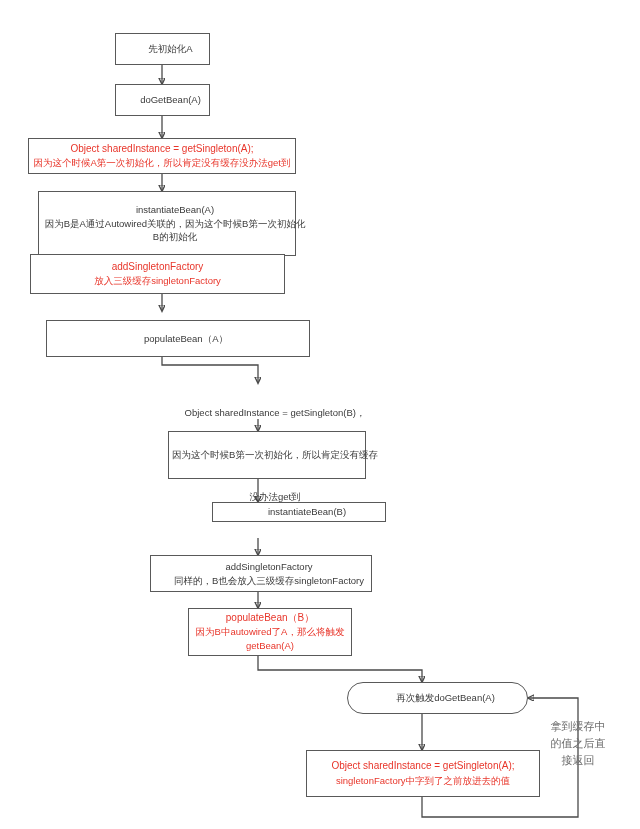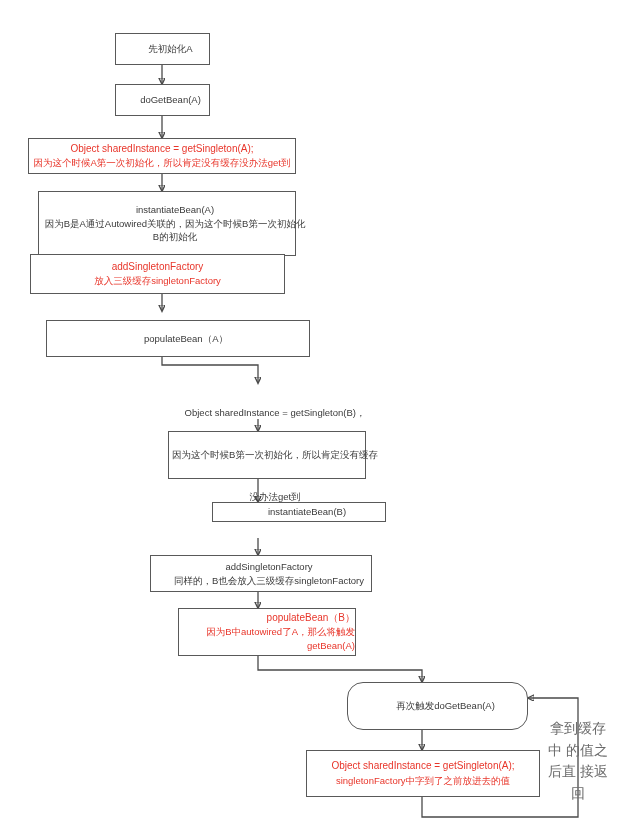--- a/index.html
+++ b/index.html
@@ -46,21 +46,21 @@
     color: #e8352a;
     font-size: 9.5px;
     font-weight: normal;
   }
   .red .ln.head {
     font-size: 10px;
   }
   .side-note {
     position: absolute;
     color: #6b6b6b;
-    font-size: 14px;
+    font-size: 11px;
     line-height: 1.55;
     text-align: center;
     width: 66px;
     z-index: 3;
   }
   svg#links {
     position: absolute;
     left: 0; top: 0;
     width: 640px;
     height: 829px;
@@ -149,27 +149,27 @@
 
   <div class="node black" style="left:176px; top:502px; width:174px; height:20px;margin-left:36px;">
     <span class="ln">instantiateBean(B)</span>
   </div>
 
   <div class="node black" style="left:150px; top:555px; width:222px; height:37px;">
     <span class="ln">addSingletonFactory</span>
     <span class="ln">同样的，B也会放入三级缓存singletonFactory</span>
   </div>
 
-  <div class="node red" style="left:178px; top:608px; width:178px; height:48px;align-items:flex-end;">
+  <div class="node red" style="left:188px; top:608px; width:164px; height:48px;">
     <span class="ln head">populateBean（B）</span>
     <span class="ln">因为B中autowired了A，那么将触发</span>
     <span class="ln">getBean(A)</span>
   </div>
 
-  <div class="node black" style="left:347px; top:682px; width:181px; height:48px;border-radius:16px;">
+  <div class="node black" style="left:347px; top:682px; width:181px; height:32px;border-radius:16px;">
     <span class="ln">再次触发doGetBean(A)</span>
   </div>
 
   <div class="node red" style="left:306px; top:750px; width:234px; height:47px;">
     <span class="ln head">Object sharedInstance = getSingleton(A);</span>
     <span class="ln">singletonFactory中字到了之前放进去的值</span>
   </div>
 
   <div class="side-note" style="left:545px; top:718px;">
     <span class="ln">拿到缓存中</span>

